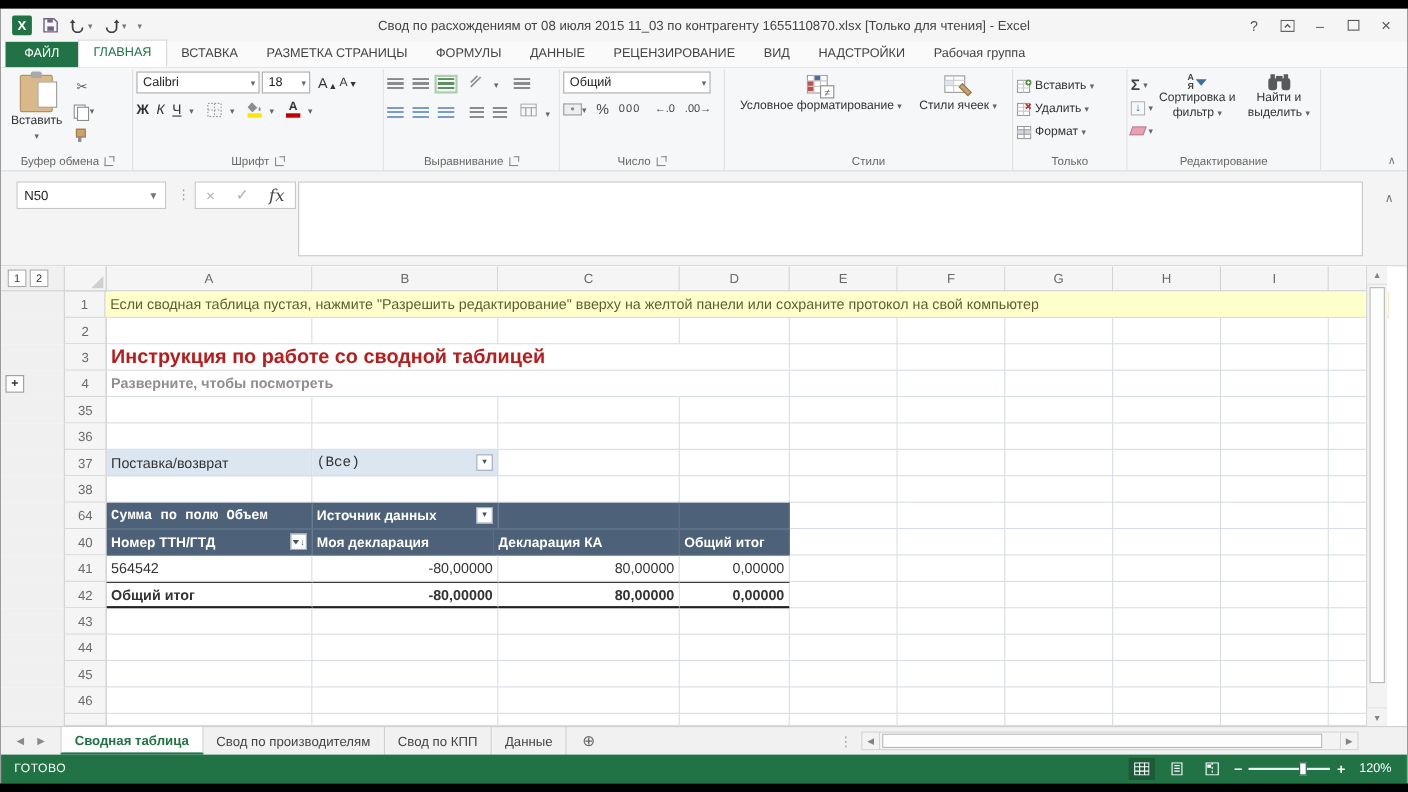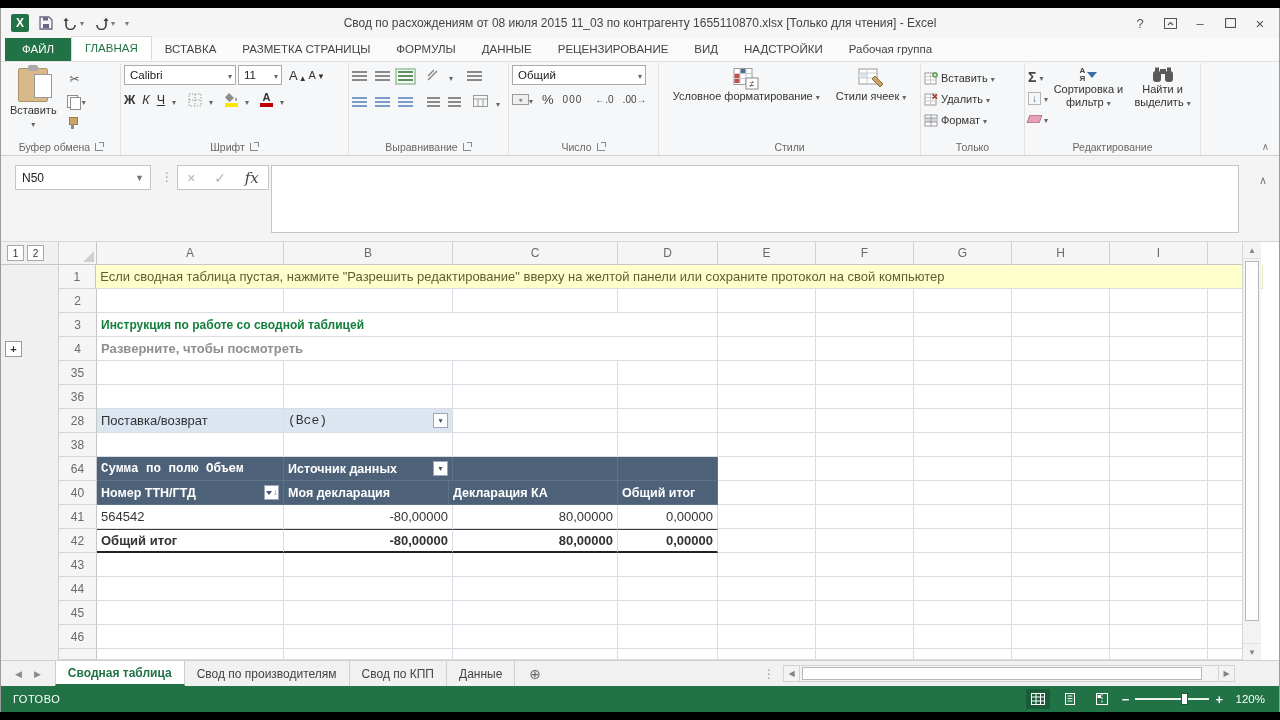--- a/index.html
+++ b/index.html
@@ -110,21 +110,21 @@
            font-size:12px;color:#6a6a6a;display:flex;align-items:center;justify-content:center;}
   .grow{display:flex;height:24px;}
   .gutter{width:58px;background:#f0f0f0;border-right:1px solid #cfcfcf;display:flex;align-items:center;padding-left:4px;}
   .plusbtn{width:17px;height:16px;background:#fff;border:1px solid #999;font-size:11px;color:#333;font-weight:bold;
            display:flex;align-items:center;justify-content:center;}
   .rowhead{width:38px;background:#f5f5f5;border-right:1px solid #c6c6c6;border-bottom:1px solid #d5d5d5;
            font-size:12px;color:#6a6a6a;display:flex;align-items:center;justify-content:center;}
   .cell{border-right:1px solid #d8dde5;border-bottom:1px solid #d8dde5;font-size:13px;color:#333;
         display:flex;align-items:center;padding:0 4px;white-space:nowrap;overflow:hidden;}
   .cell.note{background:#ffffcc;color:#5e5e33;border-right-color:#ecebc0;}
-  .cell.heading{font-weight:bold;color:#15803d;font-size:12px;}
+  .cell.heading{font-weight:bold;color:#b91c1c;font-size:18px;}
   .cell.subheading{font-weight:bold;color:#8f8f8f;}
   .cell.filter{background:#dce6f1;justify-content:space-between;}
   .cell.phead{background:#4d6278;color:#fff;font-weight:bold;font-size:12.5px;
               border-right-color:#5d7187;border-bottom-color:#5d7187;justify-content:space-between;}
   .cell.pval{}
   .cell.ptotal{font-weight:bold;border-top:1px solid #3a3a3a;border-bottom:2px solid #222;}
   .cell.num{justify-content:flex-end;}
   .ddbox{width:15px;height:15px;background:#fff;border:1px solid #9aa7b8;display:flex;align-items:center;
          justify-content:center;font-size:7px;color:#44546a;flex:none;}
   .sortbox{width:15px;height:15px;background:#fff;border:1px solid #9aa7b8;display:flex;align-items:center;
@@ -265,21 +265,21 @@
     </div>
 
     <div class="rgroup" style="width:228px;">
       <div class="rcontent" style="flex-direction:column;">
         <div class="fontrow">
           <div class="combo" style="width:112px;">
                 <span>Calibri</span>
                 <span class="darr"></span>
               </div>
           <div class="combo" style="width:44px;">
-                <span>11</span>
+                <span>18</span>
                 <span class="darr"></span>
               </div>
           <span class="fmtbtn" style="margin-left:5px;">
                 <span style="font-size:13px;">A</span>
                 <span style="font-size:8px;">▲</span>
               </span>
           <span class="fmtbtn">
                 <span style="font-size:11px;">A</span>
                 <span style="font-size:8px;">▼</span>
               </span>
@@ -593,21 +593,21 @@
           <div class="cell" style="width: 100px;"></div>
           <div class="cell" style="width: 98px;"></div>
           <div class="cell" style="width: 98px;"></div>
           <div class="cell" style="width: 98px;"></div>
           <div class="cell" style="width: 98px;"></div>
           <div class="cell" style="width: 98px;"></div>
           <div class="cell" style="width: 36px;"></div>
         </div>
         <div class="grow">
           <div class="gutter"></div>
-          <div class="rowhead">28</div>
+          <div class="rowhead">37</div>
           <div class="cell filter" style="width: 187px;">
             <div style="overflow: hidden;">Поставка/возврат</div>
           </div>
           <div class="cell filter" style="width: 169px; font-family: Liberation Mono, monospace;">
             <div style="overflow: hidden;">(Все)</div>
             <div class="ddbox">▼</div>
           </div>
           <div class="cell" style="width: 165px;"></div>
           <div class="cell" style="width: 100px;"></div>
           <div class="cell" style="width: 98px;"></div>

